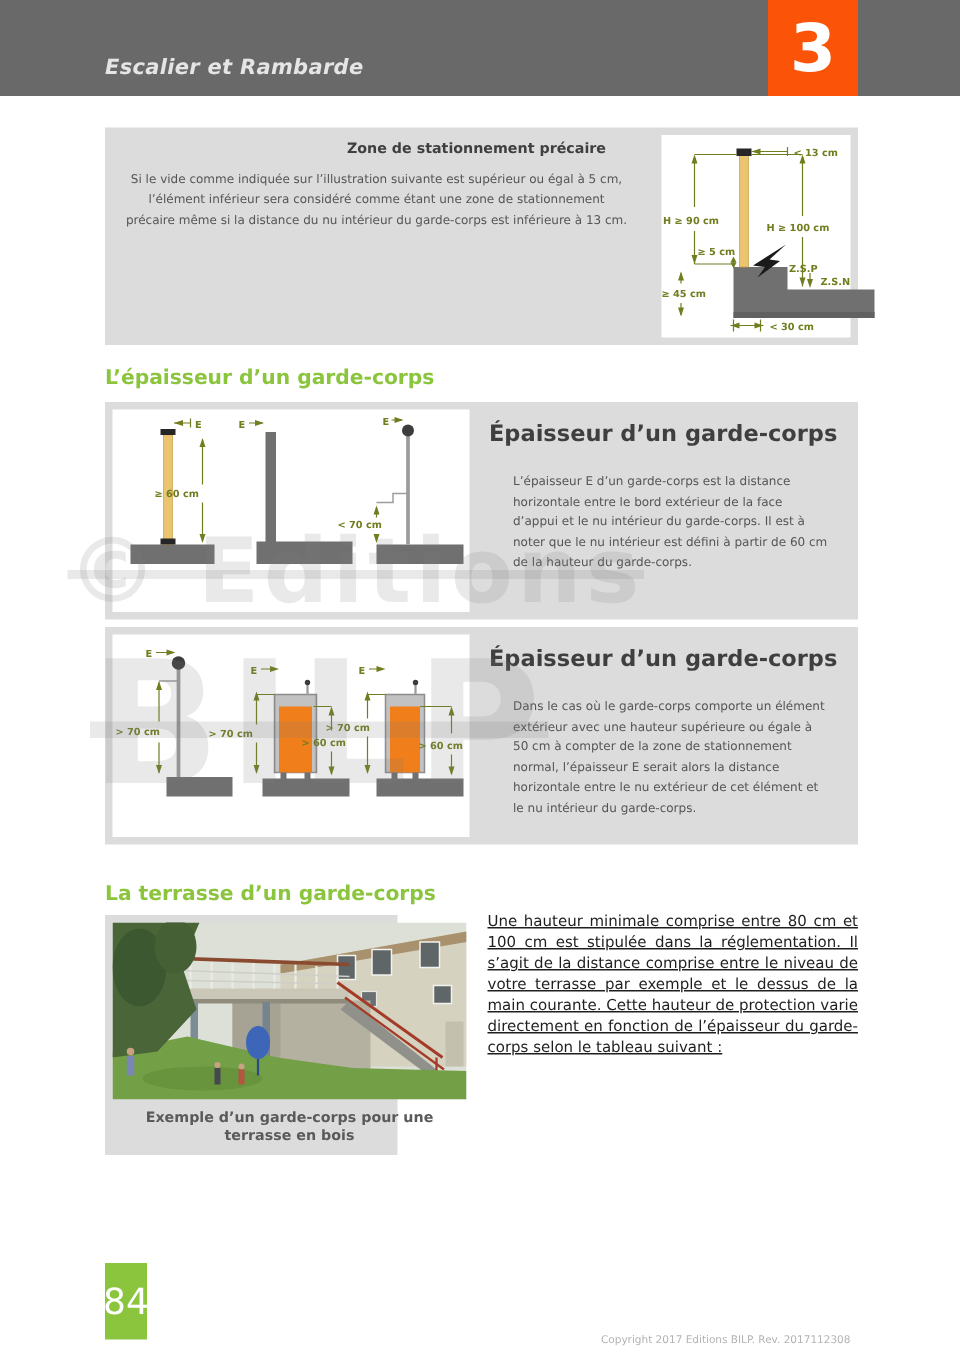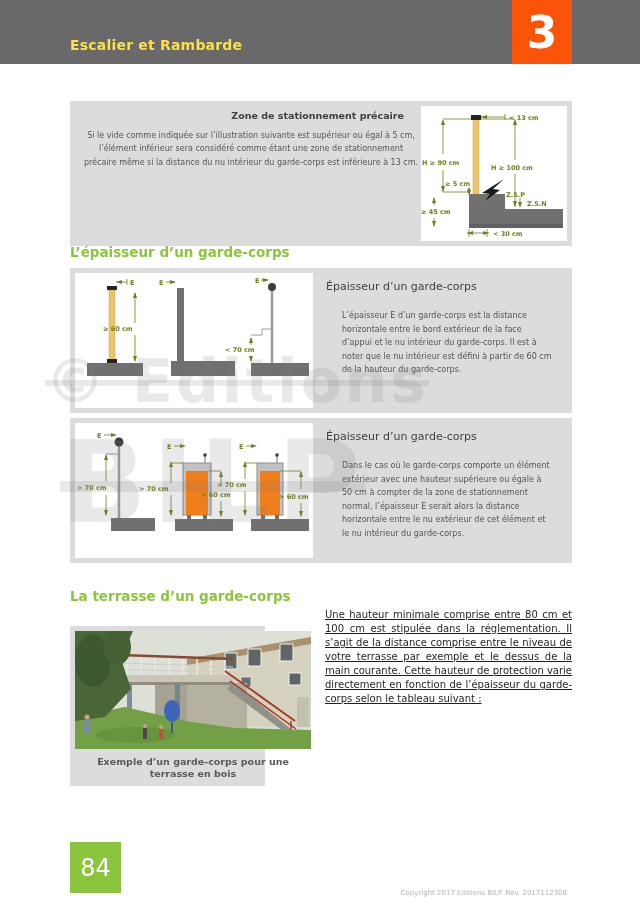--- a/index.html
+++ b/index.html
@@ -1,62 +1,62 @@
 <!DOCTYPE html>
 <html><head>
 <meta charset="utf-8">
 <style>
   html,body { margin:0; padding:0; background:#fff; }
   .page { position:relative; width:640px; height:898px; background:#ffffff;
           font-family:"DejaVu Sans", sans-serif; overflow:hidden; }
 
   
   .header { position:absolute; left:0; top:0; width:640px; height:64px; background:#696969; }
-  .header-title { position:absolute; left:70px; bottom:11px; color:#fde047;
-                  font-size:14px; font-weight:bold; letter-spacing:0.2px; }
+  .header-title { position:absolute; left:70px; bottom:11px; color:#e5e5e5;
+                  font-size:14px; font-weight:bold; letter-spacing:0.2px;font-style:italic; }
   .chapter-badge { position:absolute; left:512px; top:0; width:60px; height:64px;
                    background:#fb5409; color:#ffffff; font-size:44px; font-weight:bold;
                    display:flex; align-items:center; justify-content:center; }
 
   
-  .gray-block { position:absolute; background:#dcdcdc;margin-top:16px; }
+  .gray-block { position:absolute; background:#dcdcdc; }
   #zone-block { left:70px; top:85px; width:502px; height:145px; }
   .zone-title { position:absolute; top:9px; right:168px; font-size:9.5px; font-weight:bold; color:#3f3f3f; }
   .zone-body  { position:absolute; left:12px; top:28px; width:338px; font-size:8px;
                 line-height:1.68; color:#555555;text-align:center; }
-  .zone-diagram { position:absolute; top:5px; right:5px; width:146px; height:135px; background:#ffffff; }
+  .zone-diagram { position:absolute; top:5px; right:5px; width:126px; height:135px; background:#ffffff; }
 
   .section-heading { position:absolute; left:70px; color:#8bc53e; font-size:13.5px; font-weight:bold; }
   #heading-epaisseur { top:244px; }
   #heading-hauteur   { top:588px; }
 
   .panel { position:absolute; left:70px; width:502px; height:145px; background:#dcdcdc; }
   #panel-1 { top:268px; }
   #panel-2 { top:418px; }
   .panel-diagram { position:absolute; left:5px; top:5px; width:238px; height:135px; background:#ffffff; }
   .panel-text { position:absolute; left:256px; top:12px; width:242px; }
-  .panel-title { margin:0 0 7px 0; font-size:11px; font-weight:normal; color:#3f3f3f; }
+  .panel-title { margin:0 0 7px 0; font-size:15px; font-weight:bold; color:#3f3f3f; }
   .panel-body  { margin:16px; font-size:8px; line-height:1.7; color:#555555; }
 
   #photo-panel { position:absolute; left:70px; top:610px; width:195px; height:160px; background:#dcdcdc; }
   .photo { position:absolute; left:5px; top:5px; width:236px; height:118px; display:block; }
   .photo-caption { position:absolute; left:8px; top:130px; width:230px; text-align:center;
                    font-size:9.5px; font-weight:bold; color:#5a5a5a; line-height:1.3; }
 
   #hauteur-body { position:absolute; left:325px; top:608px; width:247px; font-size:10px;
                   line-height:1.4; color:#1f1f1f; text-align:justify;text-decoration:underline; }
 
   
   .watermark { position:absolute; color:rgba(122,122,122,0.17); font-weight:bold;
                text-decoration:line-through; white-space:nowrap; pointer-events:none; z-index:40; }
   #wm-editions { left:45px; top:346px; font-size:60px; letter-spacing:3px; }
   #wm-bilp     { left:60px; top:416px; font-size:114px; letter-spacing:5px; }
 
   
-  #page-number { position:absolute; left:70px; top:842px; width:51px; height:51px;
+  #page-number { position:absolute; left:70px; top:842px; width:28px; height:51px;
                  background:#8bc53e; color:#ffffff; font-size:24px;
                  display:flex; align-items:center; justify-content:center; }
   #copyright { position:absolute; right:73px; top:889px; font-size:7px; color:#b3b3b3; }
 
   
   svg text { font-family:"DejaVu Sans", sans-serif; font-size:6.5px; font-weight:bold; fill:#717d1e; }
   .dim { stroke:#717d1e; stroke-width:0.8; fill:none; }
   .dimfill { fill:#717d1e; }
   .steel { stroke:#9c9c9c; fill:none; }
 </style>

